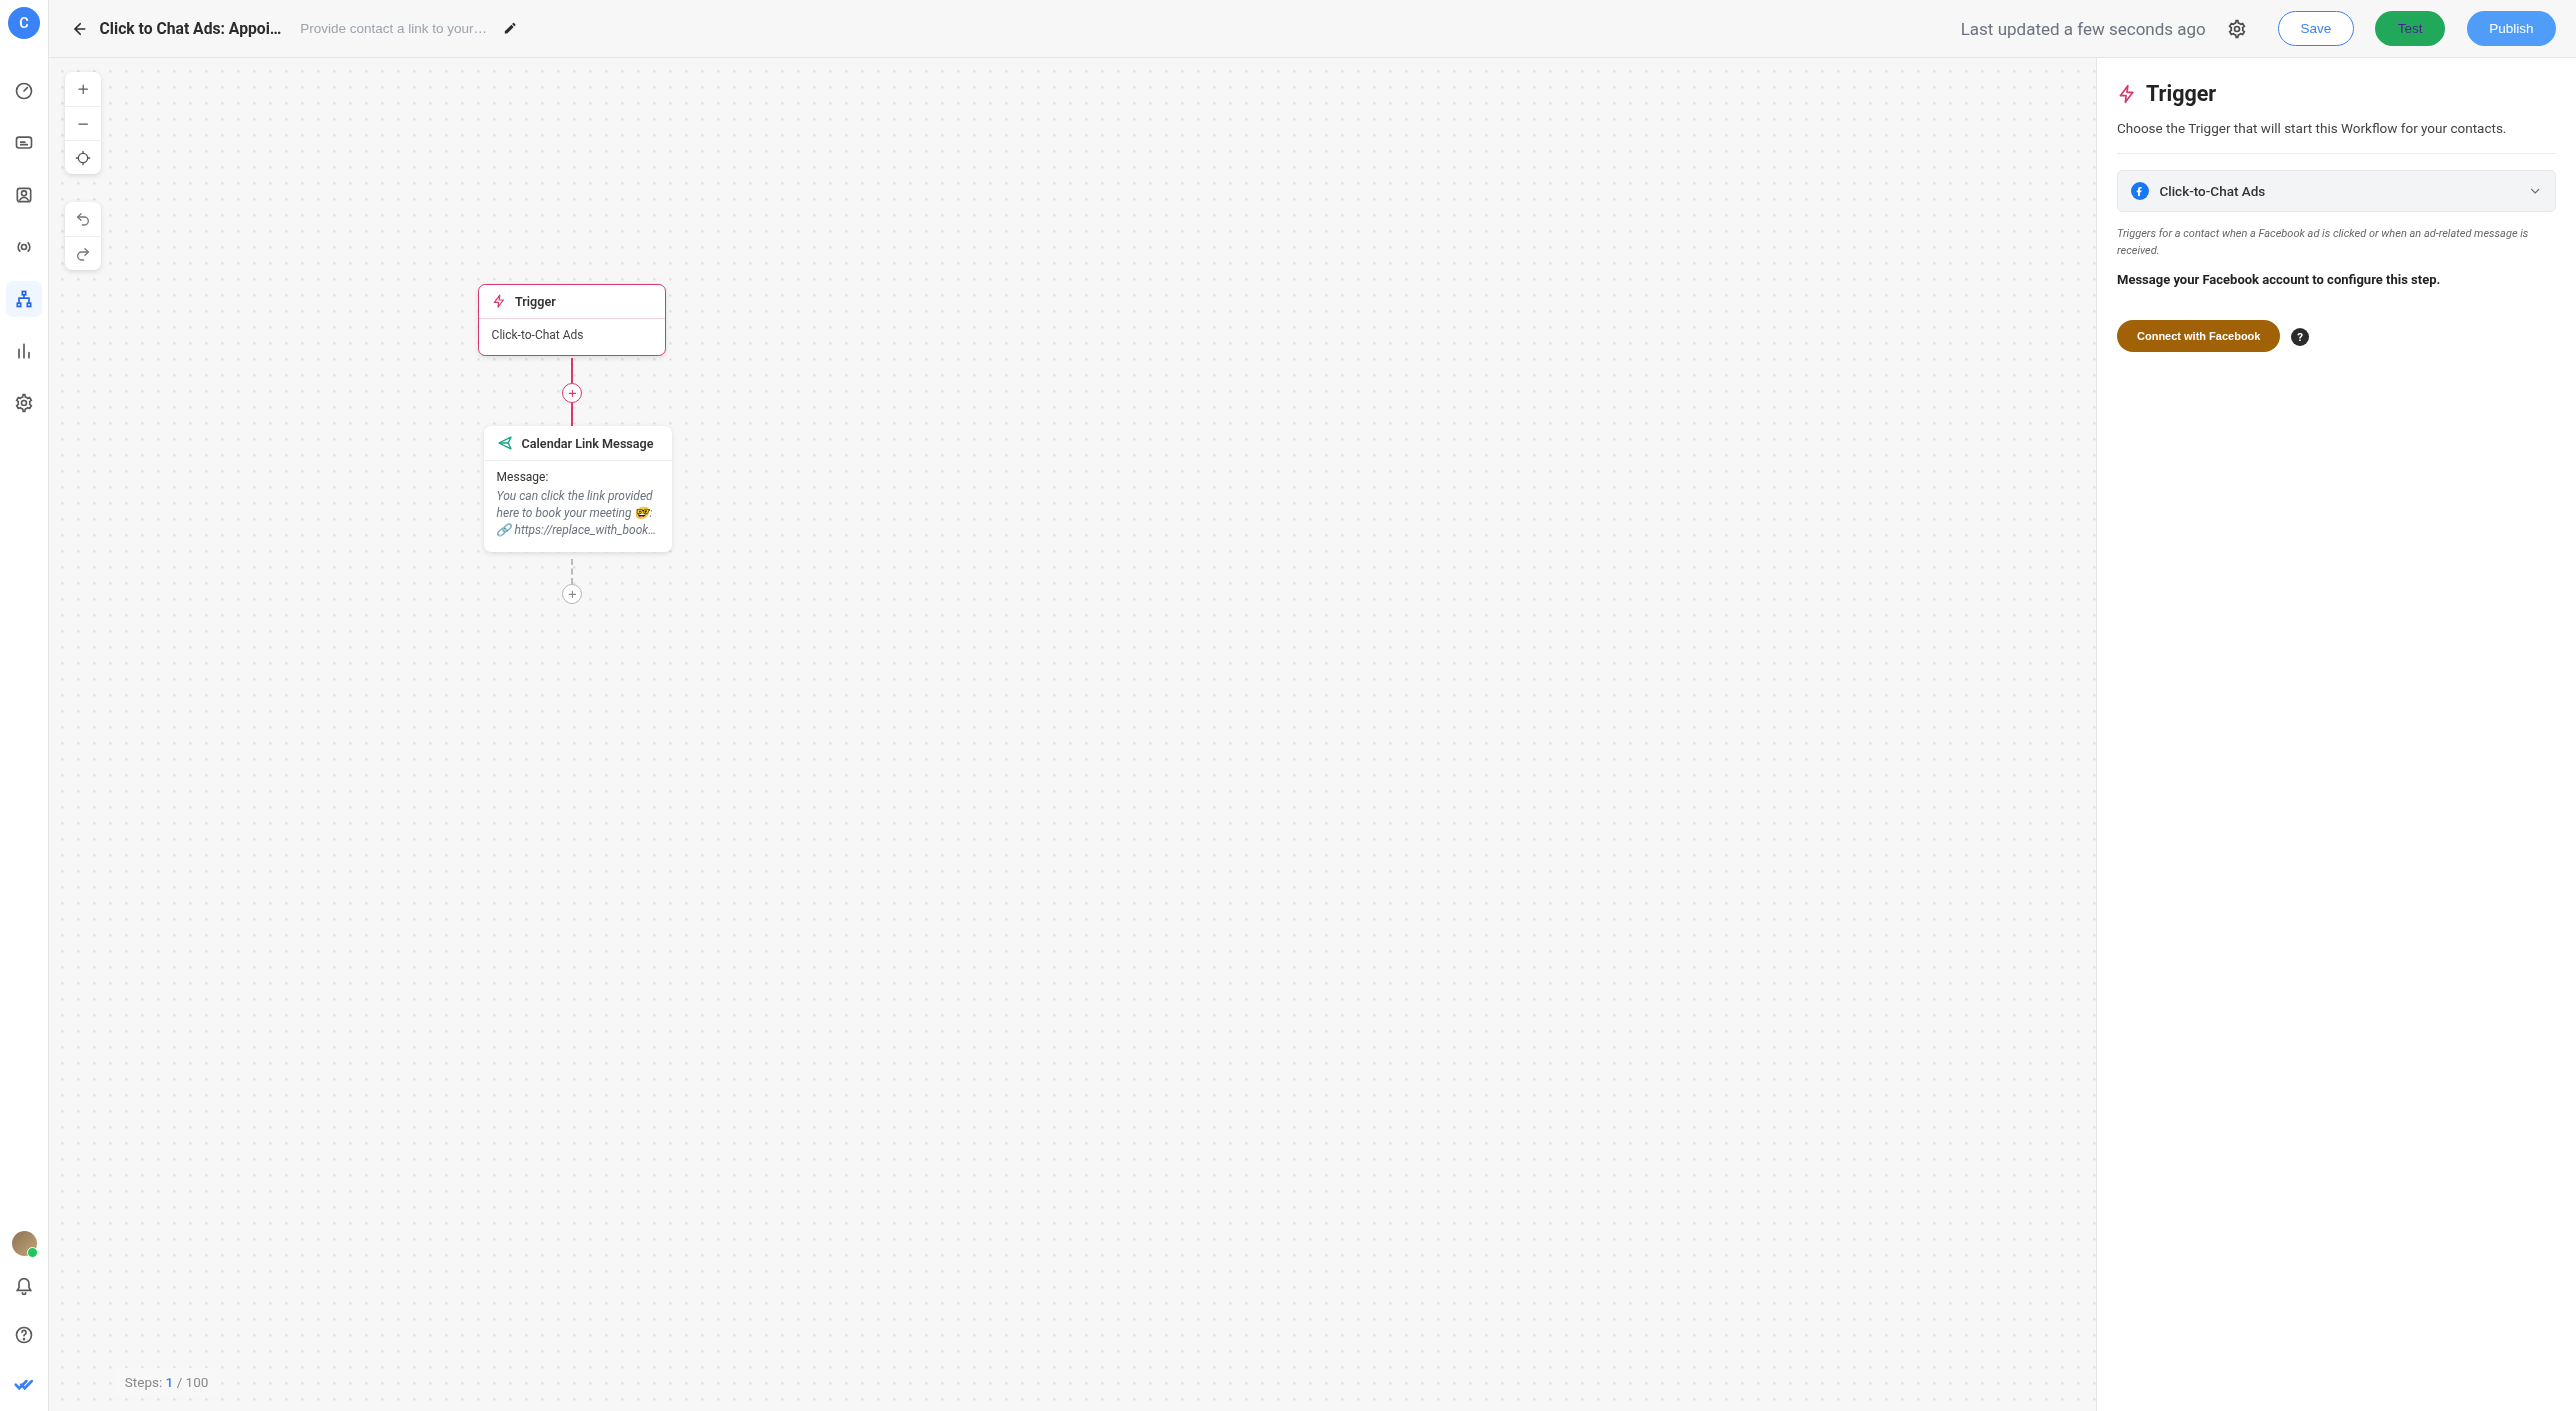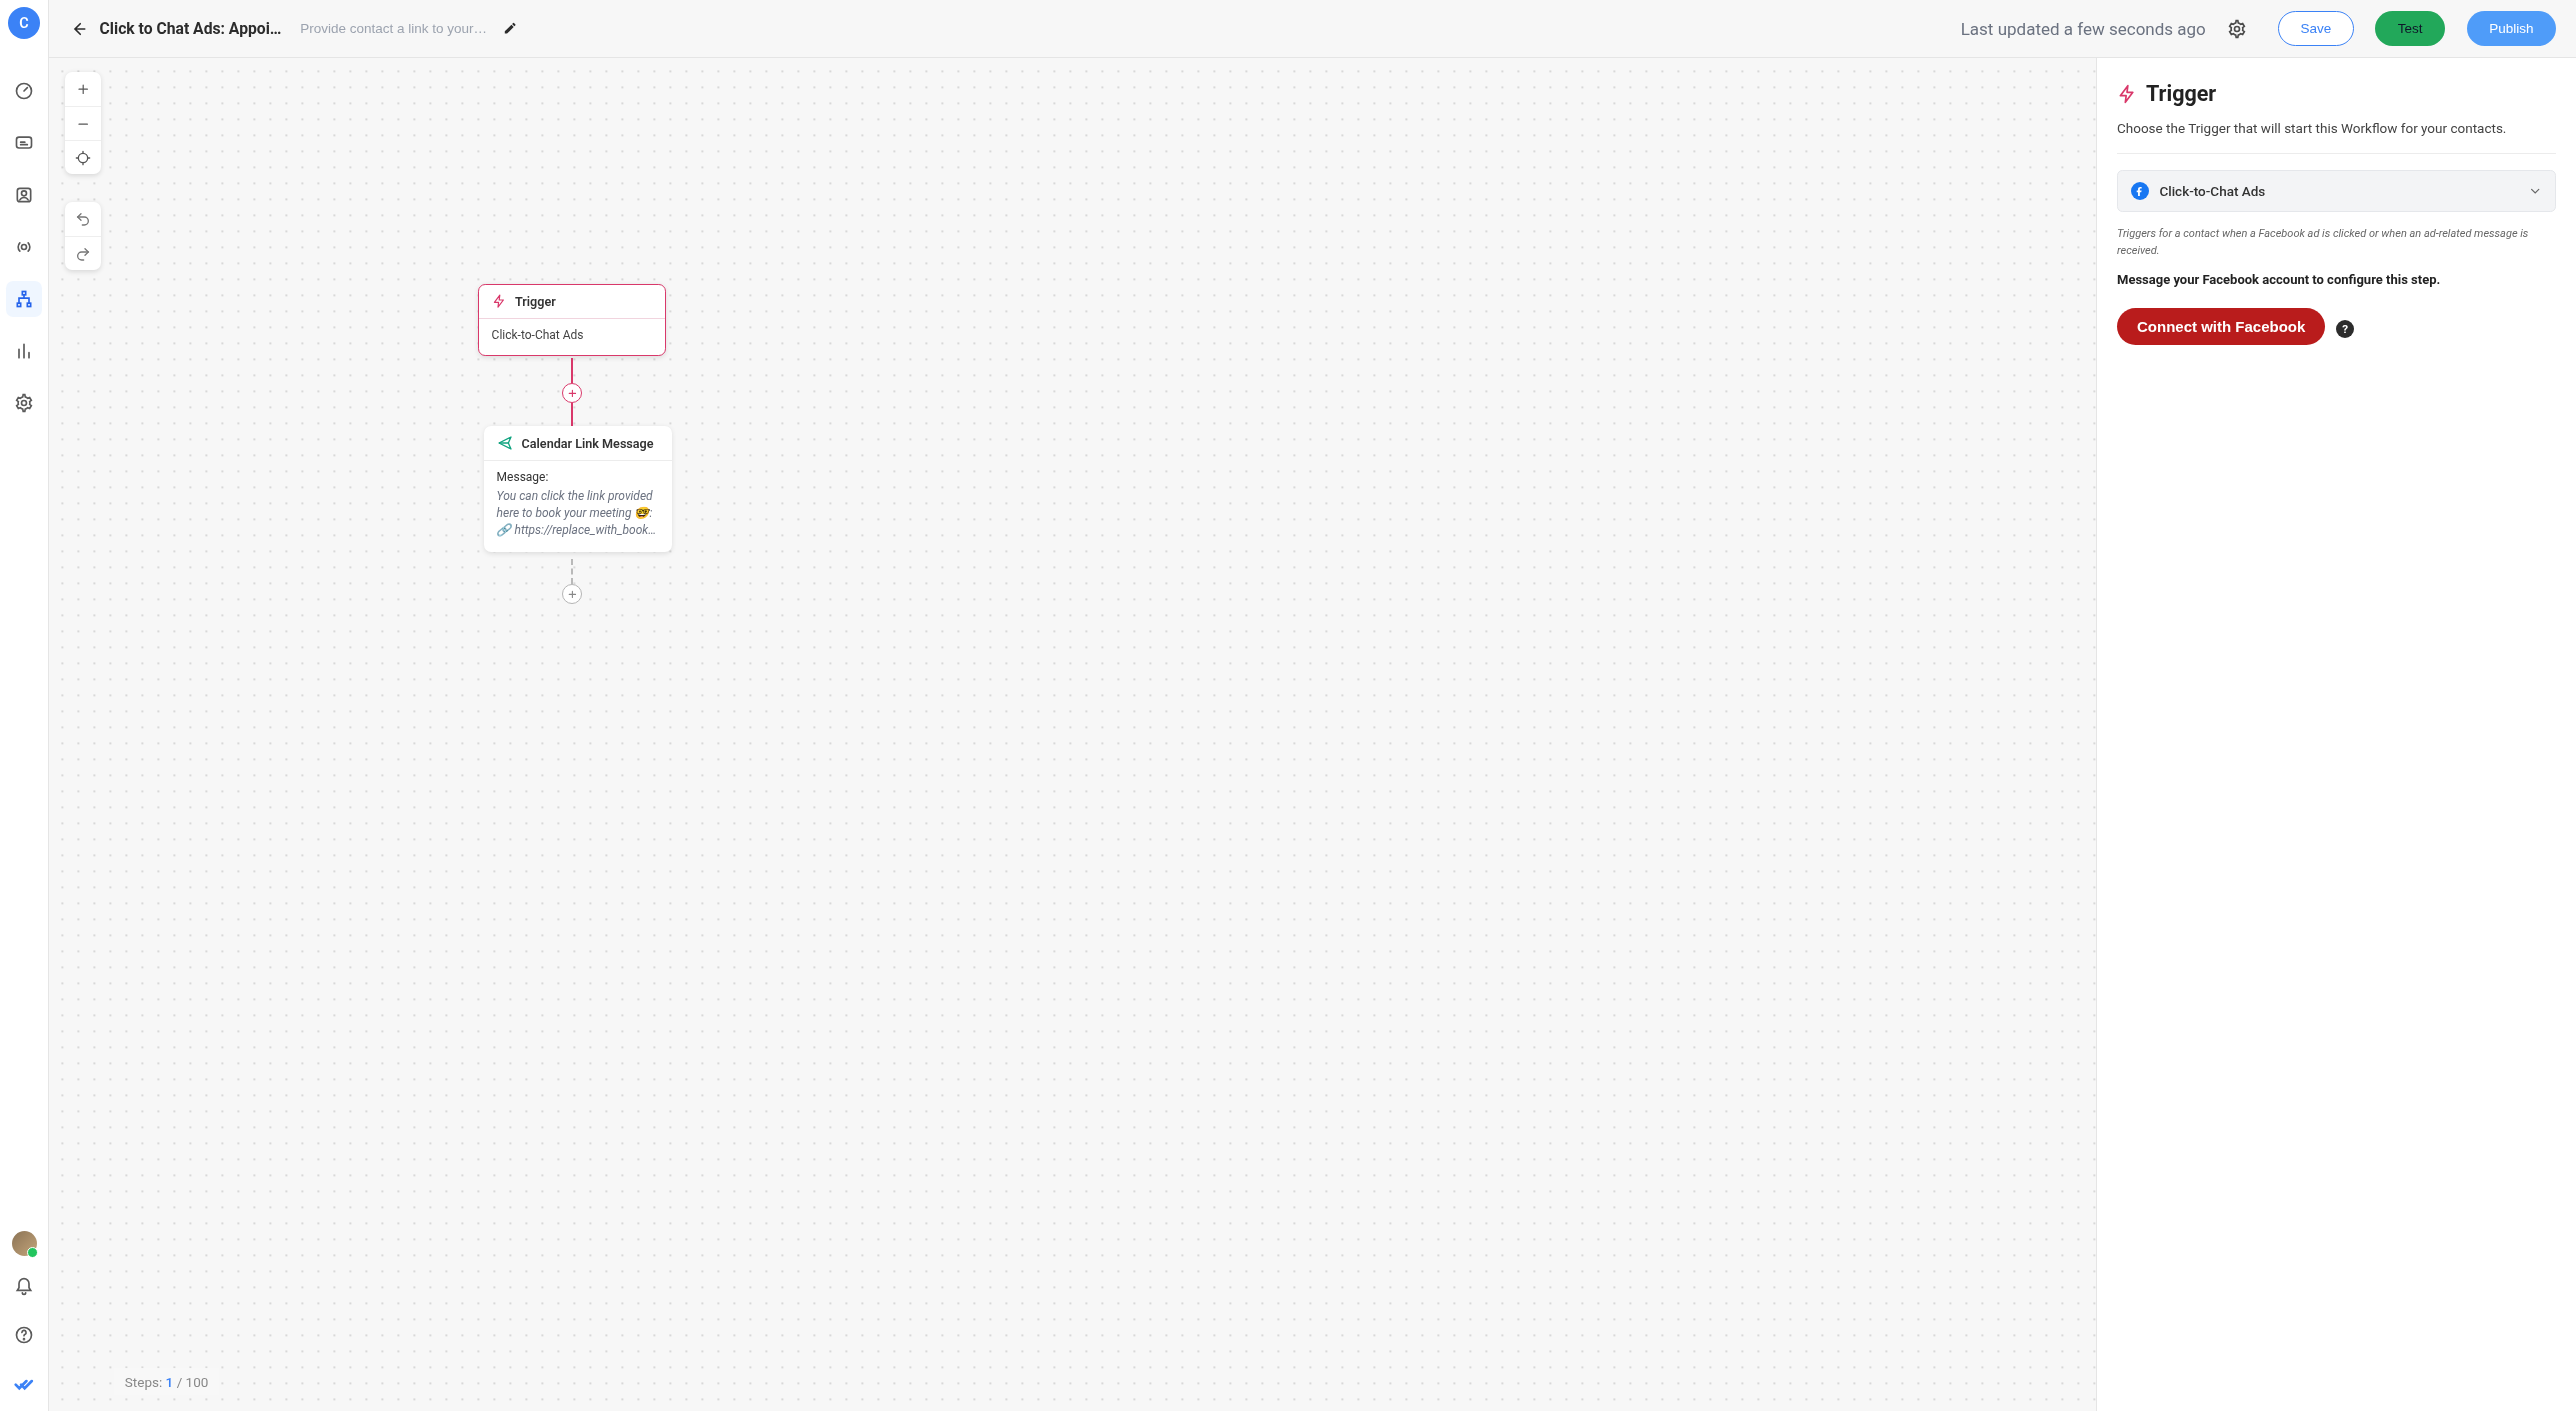--- a/index.html
+++ b/index.html
@@ -43,21 +43,21 @@
 .wf-desc-input::placeholder { color:#9ca3af; }
 .edit-pencil { cursor:pointer; margin-left:1.8px; }
 .topbar-spacer { flex:1; }
 .last-updated { color:#6b7280; font-size:17px; margin-right:9px; }
 .gear-btn { cursor:pointer; margin-right:9px; display:flex; }
 .btn {
   border-radius:21.5px; padding:9px 21.5px; font-size:13.5px; font-weight:400; cursor:pointer;
   border:0.9px solid transparent; display:inline-flex; align-items:center; margin-left:9px;
 }
 .btn-save { background:#fff; color:#3b82f6; border:0.9px solid #3b82f6; }
-.btn-test { background:#22a85a; color:#0f172a; }
+.btn-test { background:#22a85a; color:#4c1d95; }
 .btn-publish { background:#4f9cf9; color:#fff; }
 
 
 .content-row { flex:1; display:flex; overflow:hidden; }
 
 
 .canvas-wrap { flex:1; position:relative; background:#f7f7f7; overflow:hidden; }
 .canvas {
   position:absolute; inset:0;
   background-image: radial-gradient(#d8d8d8 1.2px, transparent 1.2px);
@@ -121,22 +121,22 @@
 .panel-divider { height:0.9px; background:#ececec; margin-bottom:16px; }
 .trigger-select {
   background:#f3f4f6; border:0.9px solid #e5e7eb; border-radius:5.4px; padding:10.8px 12.6px;
   display:flex; align-items:center; gap:10.8px; cursor:pointer; margin-bottom:14.4px;
 }
 .trigger-select-label { flex:1; font-size:13.5px; color:#333; font-weight:500; }
 .fb-circle { width:18px; height:18px; border-radius:50%; background:#1877f2; display:flex; align-items:center; justify-content:center; }
 .trigger-desc { font-style:italic; color:#666; font-size:11px; line-height:1.5; margin-bottom:12.6px; }
 .trigger-warn { font-weight:700; font-size:13px; color:#222; margin-bottom:21.5px; }
 .btn-connect-fb {
-  background:#b91c1c; color:#fff; border:none; border-radius:21.5px; padding:10px 20px;
-  font-size:15px; font-weight:600; cursor:pointer;
+  background:#a16207; color:#fff; border:none; border-radius:21.5px; padding:10px 20px;
+  font-size:11px; font-weight:600; cursor:pointer;margin-top:12px;
 }
 .help-circle {
   width:18px; height:18px; border-radius:50%; background:#2c2c2c; color:#fff;
   display:inline-flex; align-items:center; justify-content:center; font-size:11.7px; font-weight:700;
   margin-left:7.2px; cursor:pointer; vertical-align:middle;
 }
 
 svg { display:block; }
 </style>
 </head>

